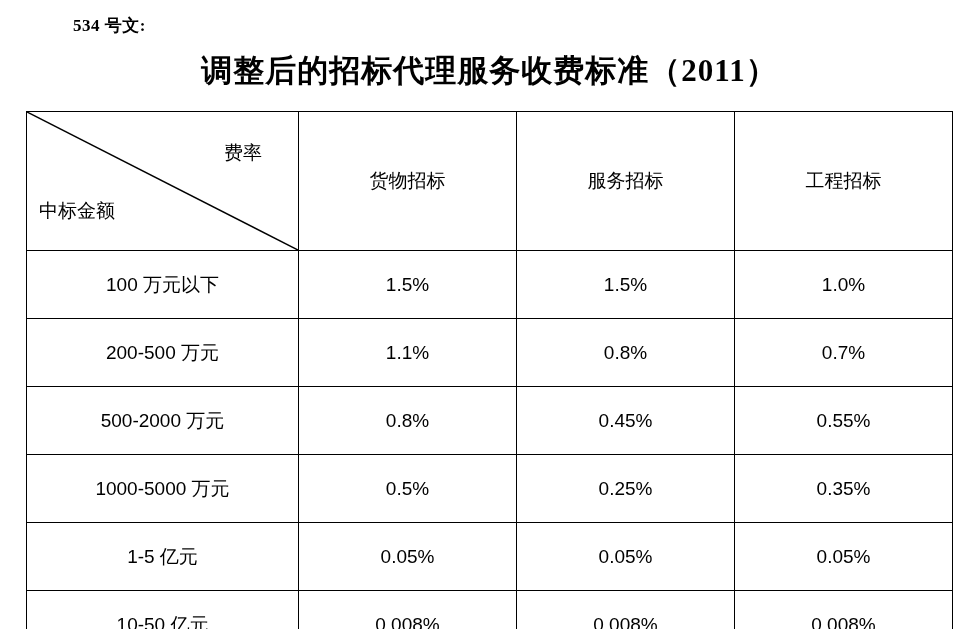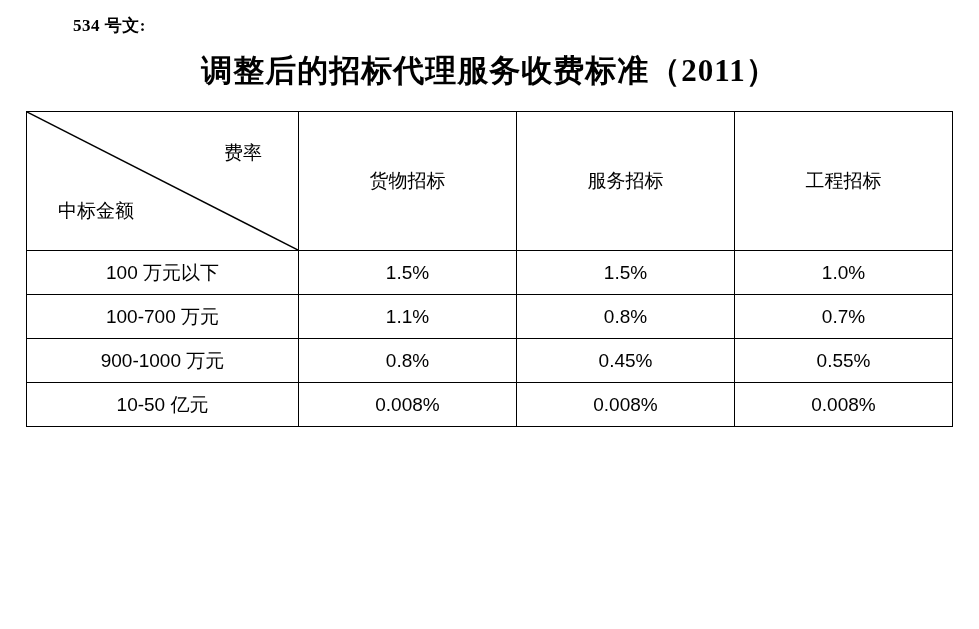--- a/index.html
+++ b/index.html
@@ -80,30 +80,29 @@
     top: 28px;
     font-size: 19px;
     font-family: "Liberation Sans", "DejaVu Sans", sans-serif;
   }
   .corner-bottom {
     position: absolute;
     left: 12px;
     bottom: 26px;
     font-size: 19px;
     font-family: "Liberation Sans", "DejaVu Sans", sans-serif;
-    margin-left: 19px;
   }
   .head-cell {
     font-size: 21px;
     font-family: "Liberation Sans", "DejaVu Sans", sans-serif;
   }
   tbody td {
     height: 35px;
     line-height: 35px;
-    padding: 4px;
+    padding: 16px;
   }
   .row-label {
     font-size: 19px;
   }
   .row-value {
     font-size: 19px;
   }
 </style>
 </head>
 <body>
@@ -136,30 +135,42 @@
       </tr>
     </thead>
     <tbody>
       <tr>
         <td class="row-label">100 万元以下</td>
         <td class="row-value">1.5%</td>
         <td class="row-value">1.5%</td>
         <td class="row-value">1.0%</td>
       </tr>
       <tr>
-        <td class="row-label">100-700 万元</td>
+        <td class="row-label">200-500 万元</td>
         <td class="row-value">1.1%</td>
         <td class="row-value">0.8%</td>
         <td class="row-value">0.7%</td>
       </tr>
       <tr>
-        <td class="row-label">900-1000 万元</td>
+        <td class="row-label">500-2000 万元</td>
         <td class="row-value">0.8%</td>
         <td class="row-value">0.45%</td>
         <td class="row-value">0.55%</td>
+      </tr>
+      <tr>
+        <td class="row-label">1000-5000 万元</td>
+        <td class="row-value">0.5%</td>
+        <td class="row-value">0.25%</td>
+        <td class="row-value">0.35%</td>
+      </tr>
+      <tr>
+        <td class="row-label">1-5 亿元</td>
+        <td class="row-value">0.05%</td>
+        <td class="row-value">0.05%</td>
+        <td class="row-value">0.05%</td>
       </tr>
       <tr>
         <td class="row-label">10-50 亿元</td>
         <td class="row-value">0.008%</td>
         <td class="row-value">0.008%</td>
         <td class="row-value">0.008%</td>
       </tr>
     </tbody>
   </table>
 </div>

